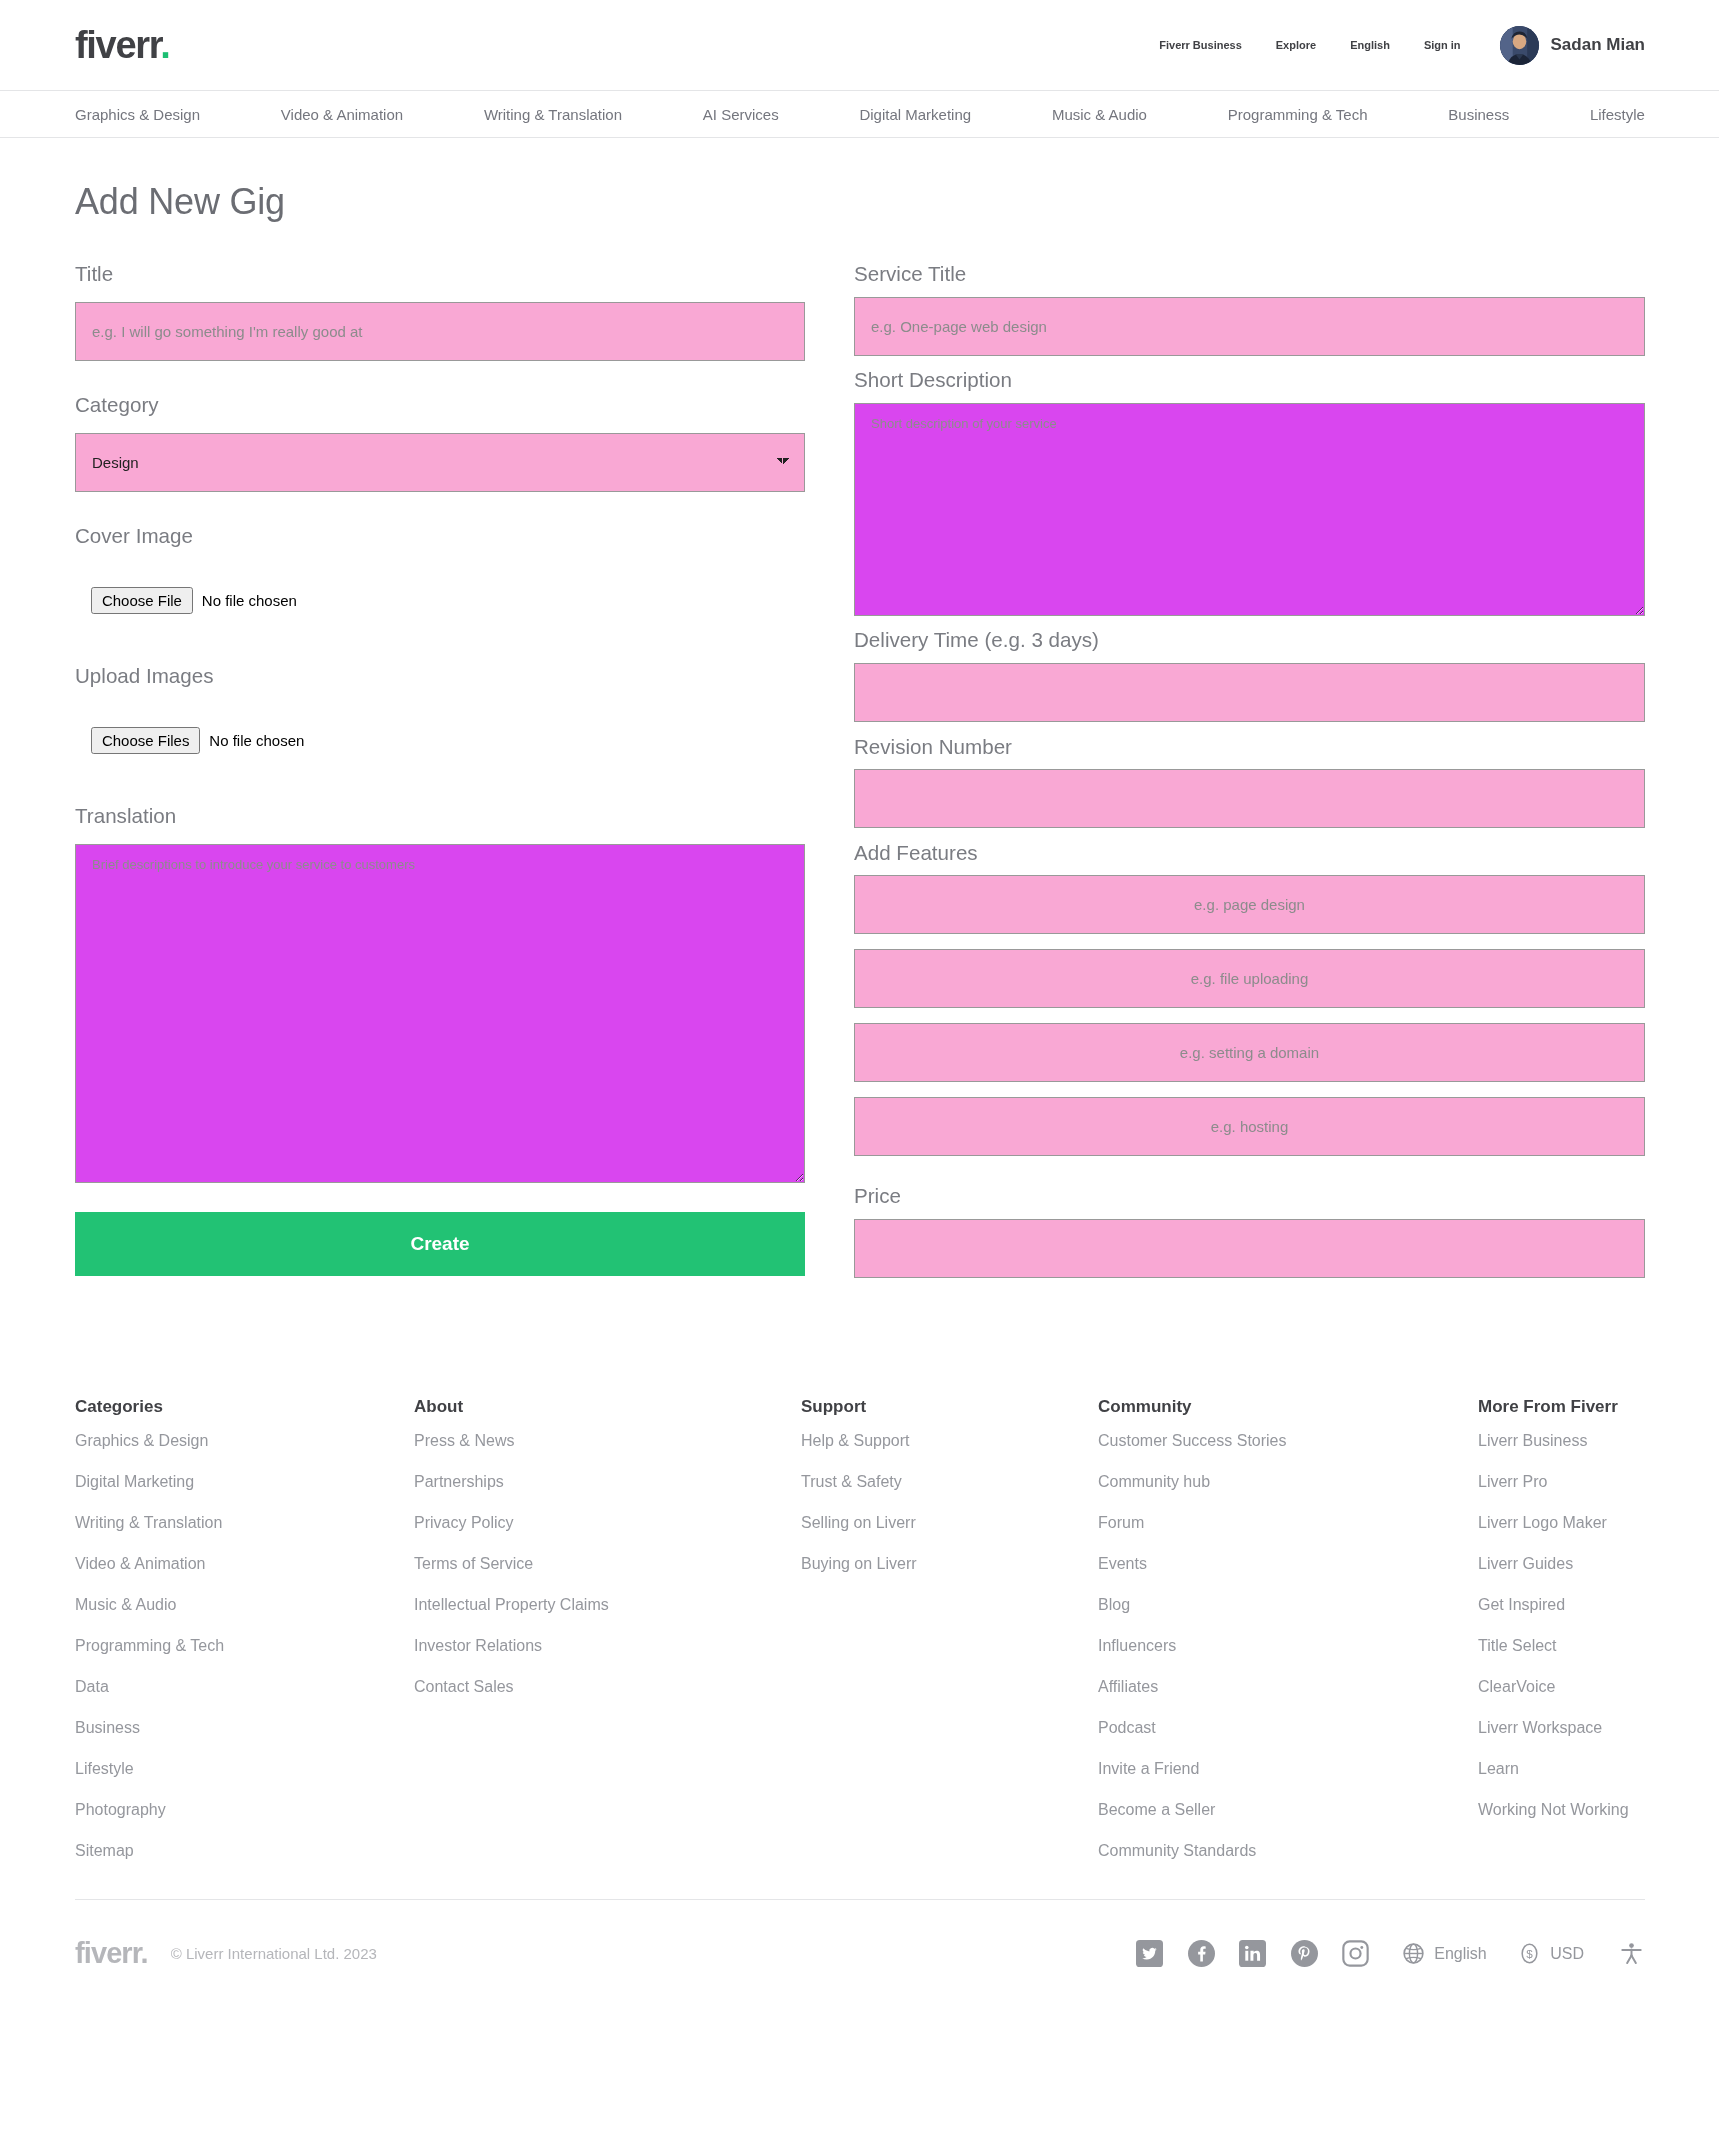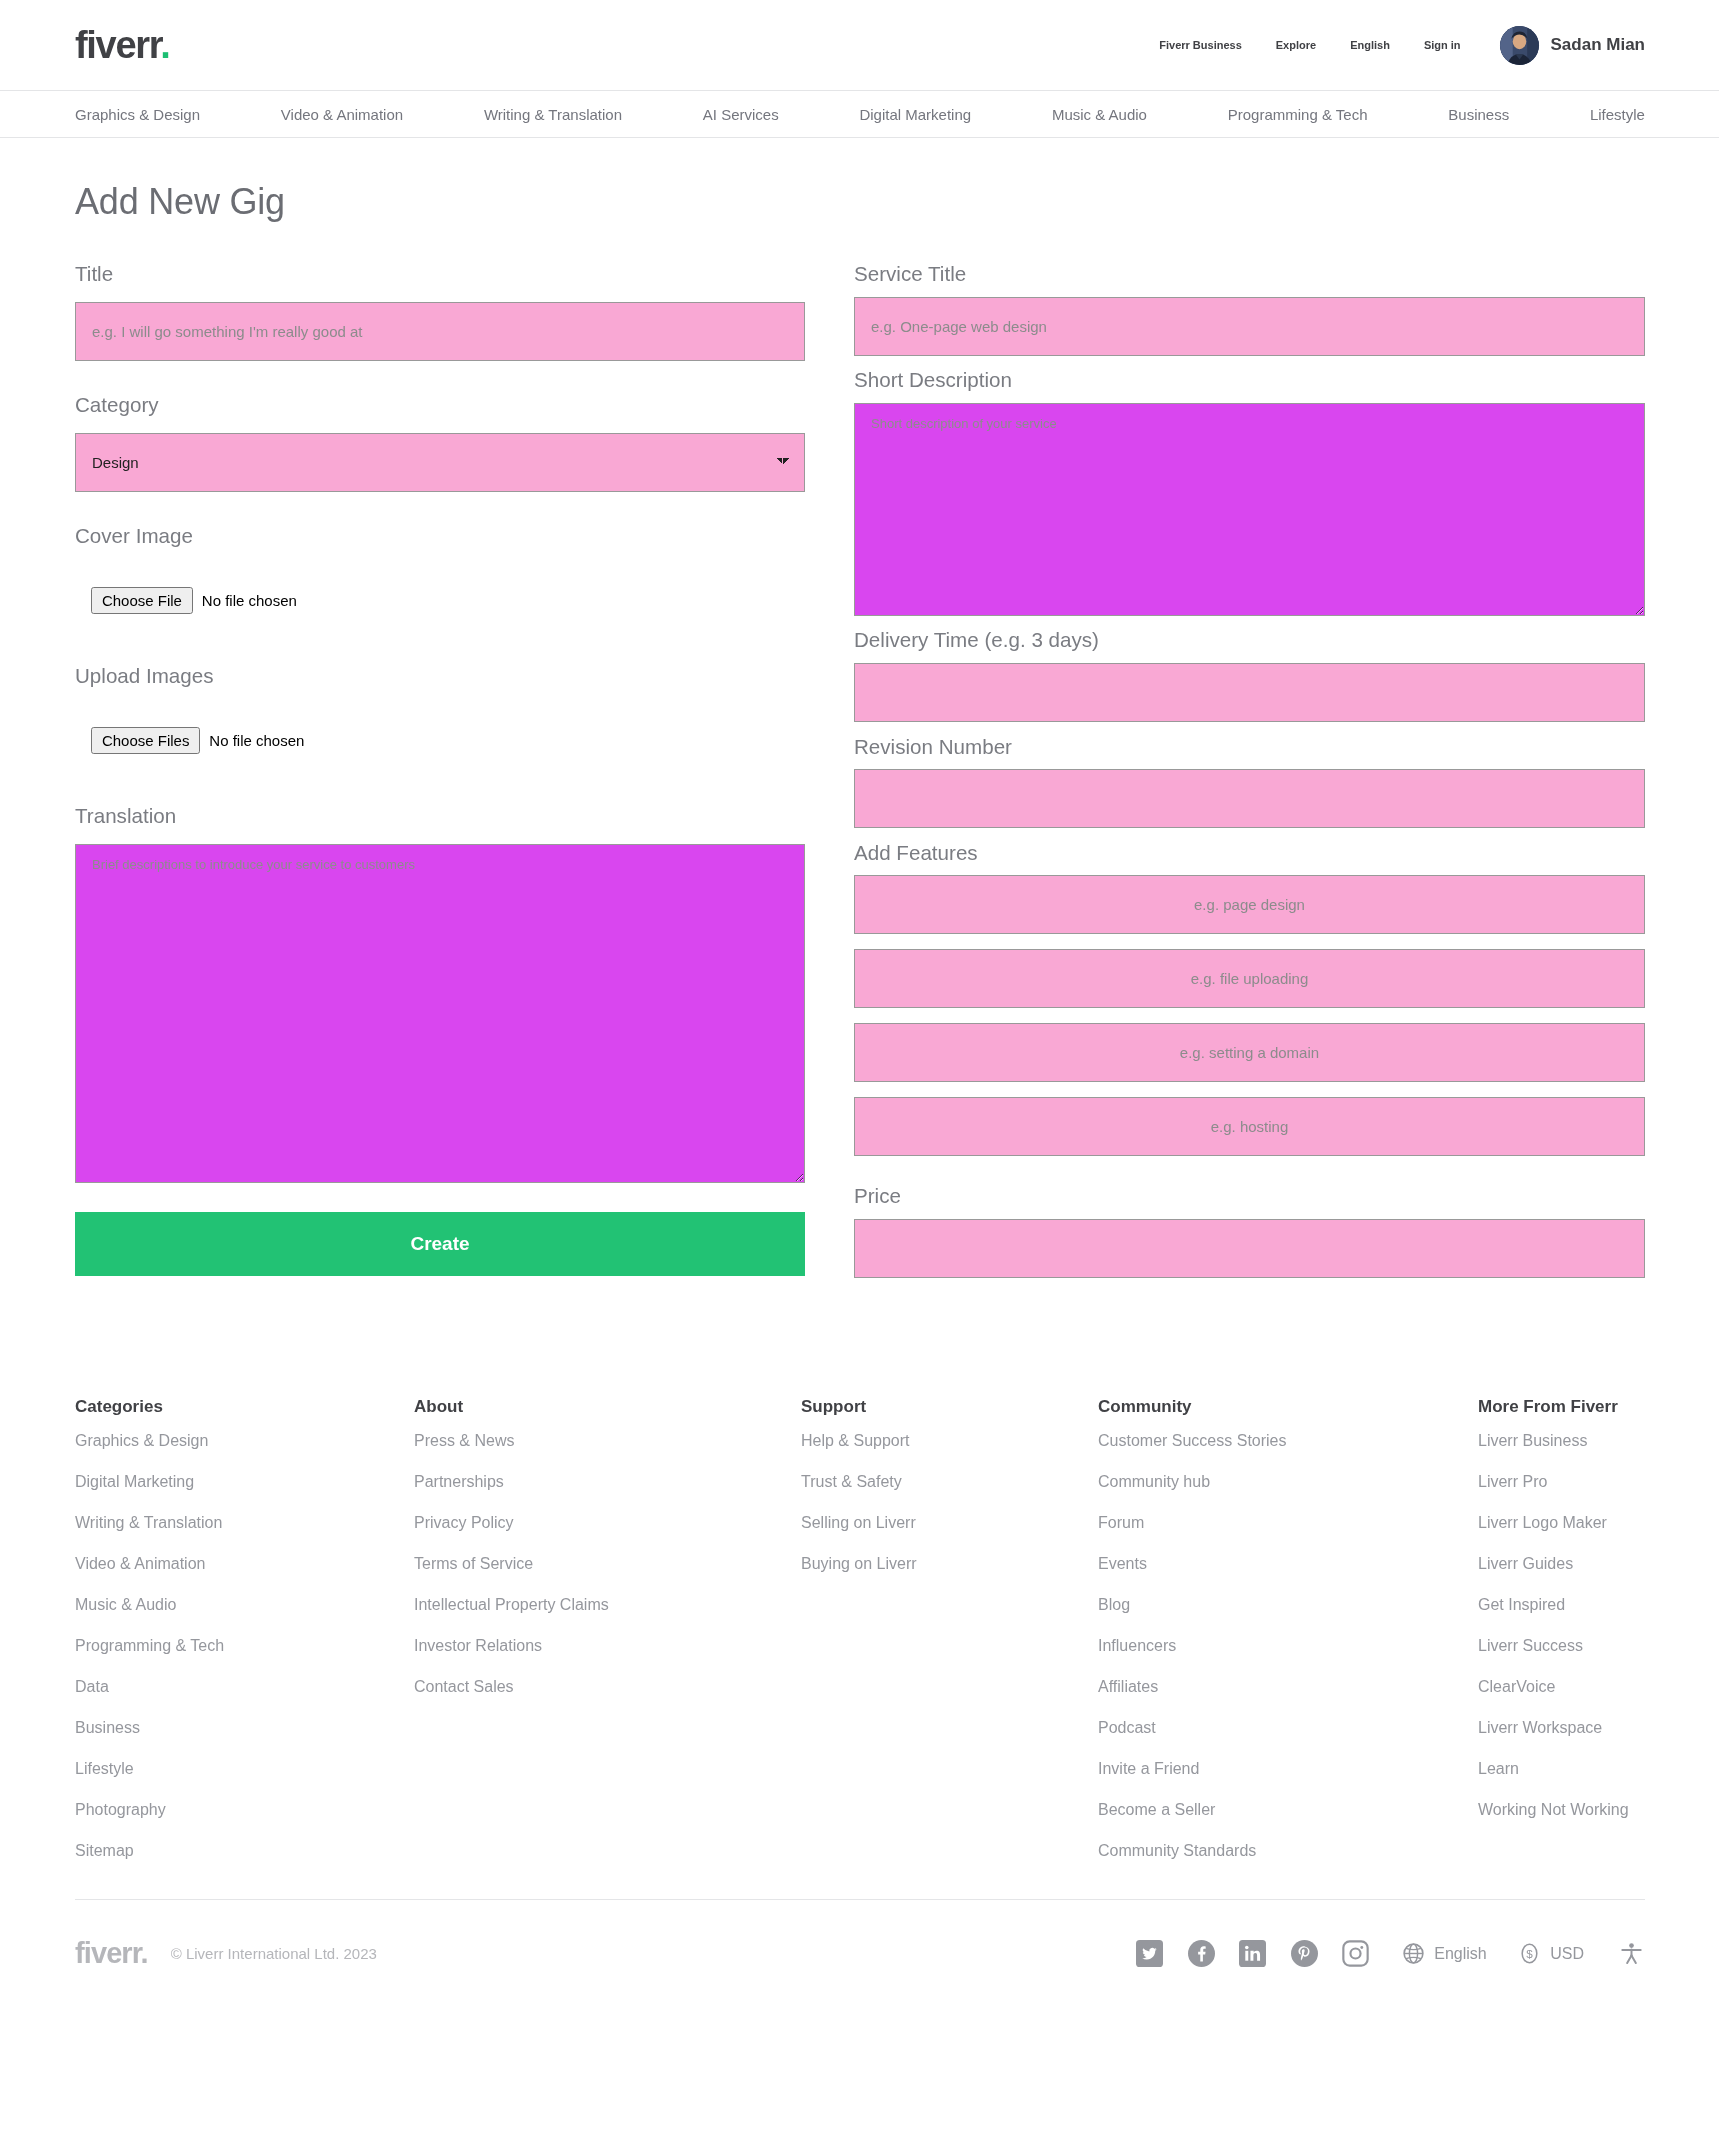--- a/index.html
+++ b/index.html
@@ -443,21 +443,21 @@
       <span class="fcol-link">Community Standards</span>
     </div>
 
     <div>
       <div class="fcol-title">More From Fiverr</div>
       <span class="fcol-link">Liverr Business</span>
       <span class="fcol-link">Liverr Pro</span>
       <span class="fcol-link">Liverr Logo Maker</span>
       <span class="fcol-link">Liverr Guides</span>
       <span class="fcol-link">Get Inspired</span>
-      <span class="fcol-link">Liverr Success</span>
+      <span class="fcol-link">Title Select</span>
       <span class="fcol-link">ClearVoice</span>
       <span class="fcol-link">Liverr Workspace</span>
       <span class="fcol-link">Learn</span>
       <span class="fcol-link">Working Not Working</span>
     </div>
   </div>
 
   <div class="footer-bottom">
     <div class="fb-left">
       <div class="fb-logo"><span>fiverr</span><span>.</span></div>

